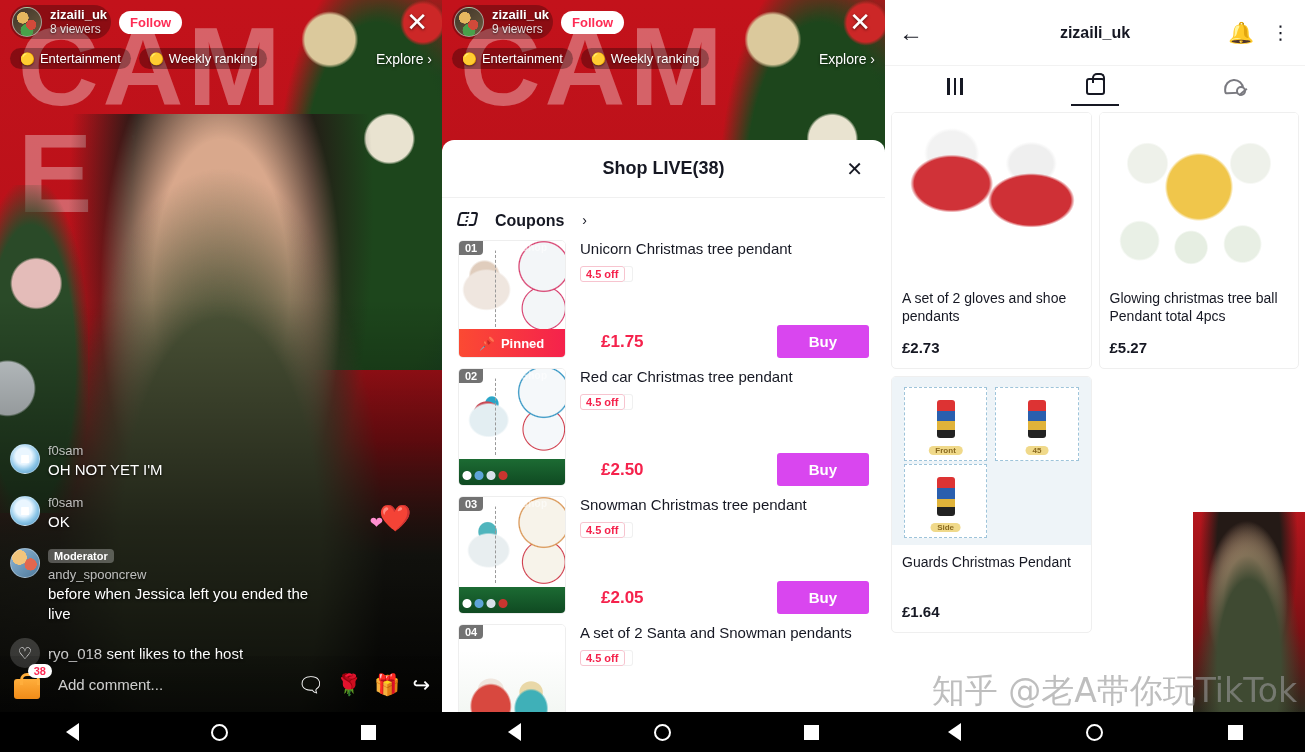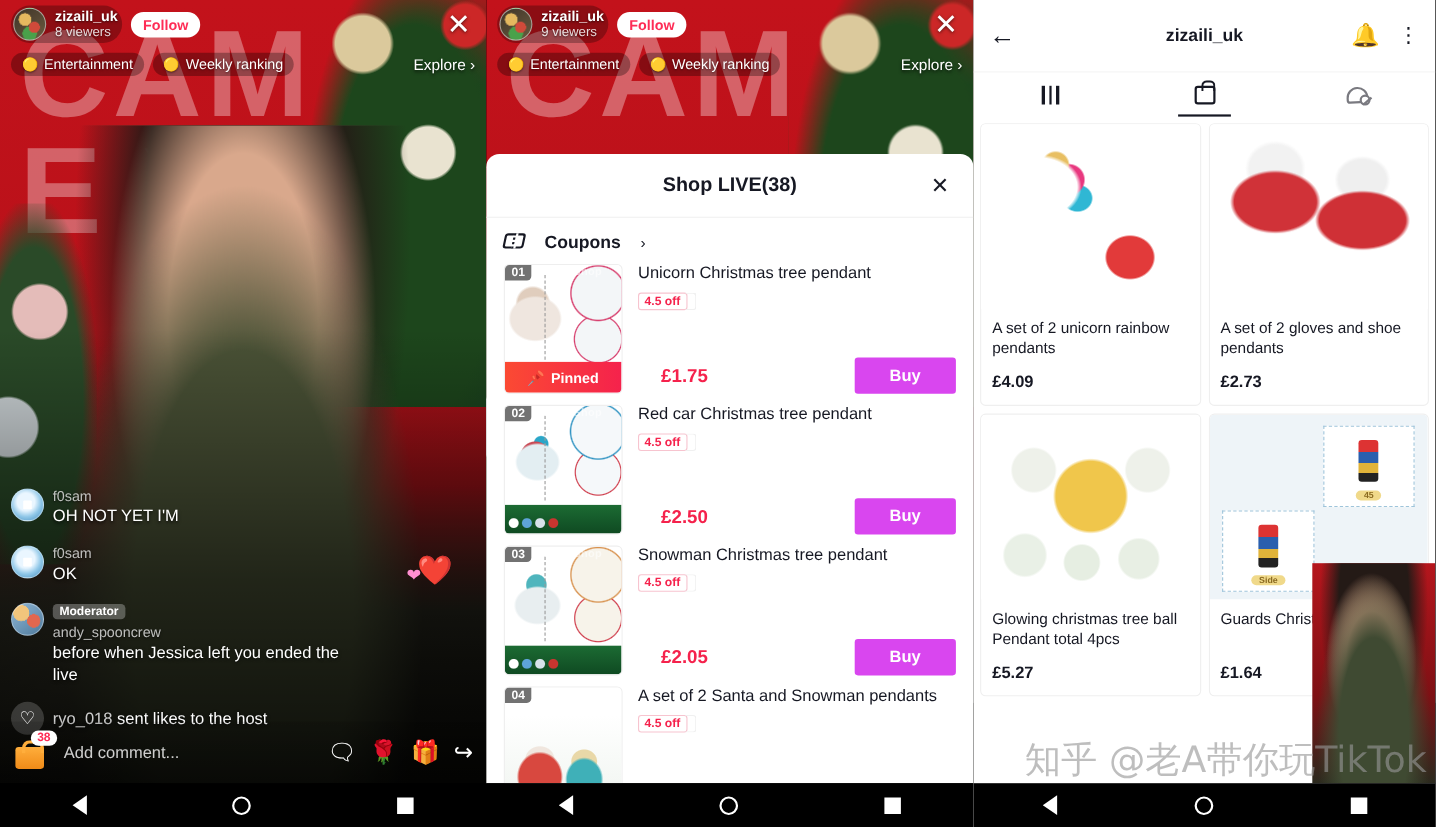--- a/index.html
+++ b/index.html
@@ -597,42 +597,39 @@
         <span class="ic-lock">
             <i class="hh"></i>
             <i class="sl"></i>
           </span>
       </div>
     </div>
 
     <div class="pf-grid">
       <div class="pcard">
         <div class="pimg">
-            <div class="art-unicorn"></div>
-          </div>
-        <div class="ptxt">A set of 2 unicorn rainbow pendants</div>
-        <div class="pprice">£4.09</div>
-      </div>
-      <div class="pcard">
-        <div class="pimg">
             <div class="art-gloves"></div>
           </div>
         <div class="ptxt">A set of 2 gloves and shoe pendants</div>
         <div class="pprice">£2.73</div>
       </div>
       <div class="pcard">
         <div class="pimg">
             <div class="art-balls"></div>
           </div>
         <div class="ptxt"> Glowing christmas tree ball Pendant total 4pcs</div>
         <div class="pprice">£5.27</div>
       </div>
       <div class="pcard">
         <div class="pimg">
           <div class="art-guards">
+            <div class="q" style="left:6%;top:6%;width:42%;height:44%;">
+                <div class="fig"></div>
+                <span>Front</span>
+              </div>
             <div class="q" style="left:52%;top:6%;width:42%;height:44%;">
                 <div class="fig"></div>
                 <span>45</span>
               </div>
             <div class="q" style="left:6%;top:52%;width:42%;height:44%;">
                 <div class="fig"></div>
                 <span>Side</span>
               </div>
           </div>
         </div>

